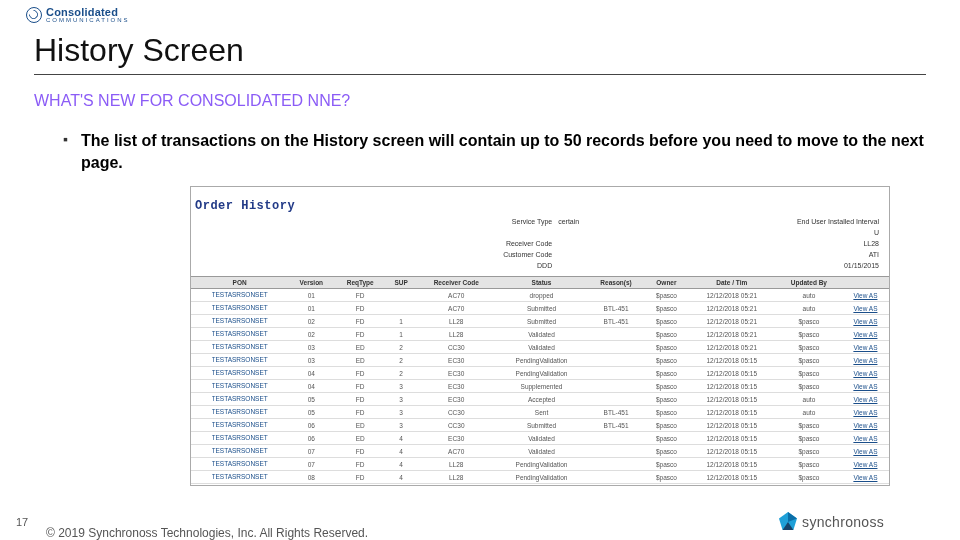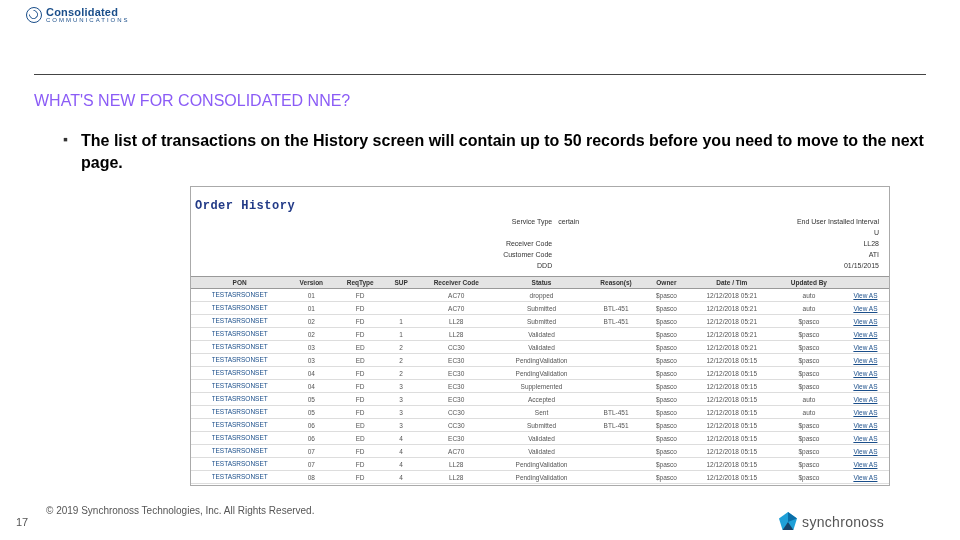--- a/index.html
+++ b/index.html
@@ -19,38 +19,39 @@
   .oh-title { color:#223a87; font-weight:bold; font-family:"Courier New", monospace; font-size:12px; letter-spacing:0.5px; padding:12px 4px 2px 4px; }
   .meta { width:100%; font-size:7px; color:#333; }
   .meta td { padding:1px 2px; white-space:nowrap; }
   .meta td.k { text-align:right; width:55%; }
   .tbl { width:100%; border-collapse:collapse; font-size:6.5px; margin-top:4px; }
   .tbl th { background:#e4e4e4; border-top:1px solid #999; border-bottom:1px solid #999; padding:2px 3px; font-weight:bold; color:#333; text-align:center; }
   .tbl td { border-bottom:1px solid #ddd; padding:2px 3px; text-align:center; color:#555; white-space:nowrap; }
   .tbl td:first-child a { color:#1a4e8a; text-decoration:underline; display:inline-block; max-width:70px; overflow:hidden; text-overflow:ellipsis; }
   .tbl td:last-child a { color:#1a4e8a; text-decoration:underline; }
   .page-num { position:absolute; bottom:12px; left:16px; font-size:11px; color:#555; }
-  .copyright { position:absolute; bottom:24px; left:46px; font-size:10px; color:#555; }
+  .copyright { position:absolute; bottom:0; left:46px; font-size:12px; color:#555; }
   .sync-logo { position:absolute; bottom:8px; right:20px; display:flex; align-items:center; gap:5px; }
   .sync-word { color:#555; font-size:14px; font-weight:400; letter-spacing:0.3px; }
   .sync-icon svg { width:18px; height:20px; display:block; }
 </style>
 </head>
 <body>
 
 <div class="slide">
 
   <div class="top-logo">
     <span class="cc-icon"></span>
     <span>
       <div class="cc-word">Consolidated</div>
       <div class="cc-sub">COMMUNICATIONS</div>
     </span>
   </div>
 
+  <div class="title">History Screen</div>
   <div class="title-underline"></div>
   <div class="subtitle">WHAT'S NEW FOR CONSOLIDATED NNE?</div>
   <div class="bullet">The list of transactions on the History screen will contain up to 50 records before you need to move to the next page.</div>
 
   <div class="shot">
     <div class="shot-inner">
       <div class="oh-title">Order History</div>
       <table class="meta">
           <tbody id="meta-body">
             <tr>

